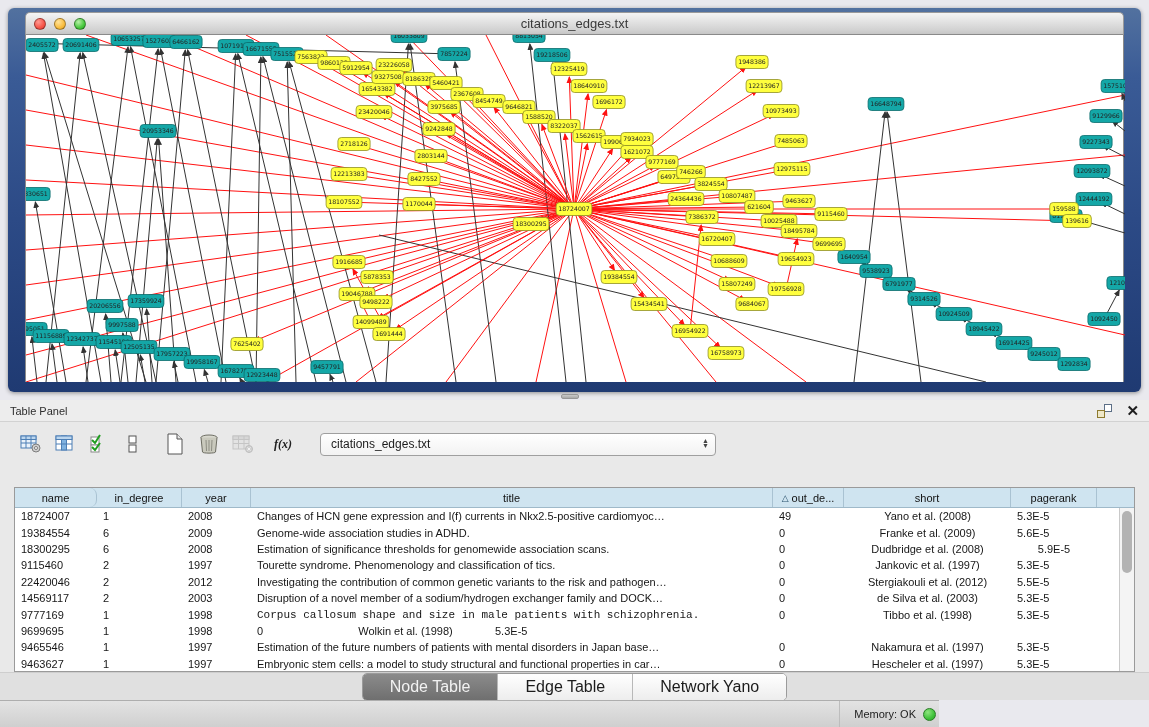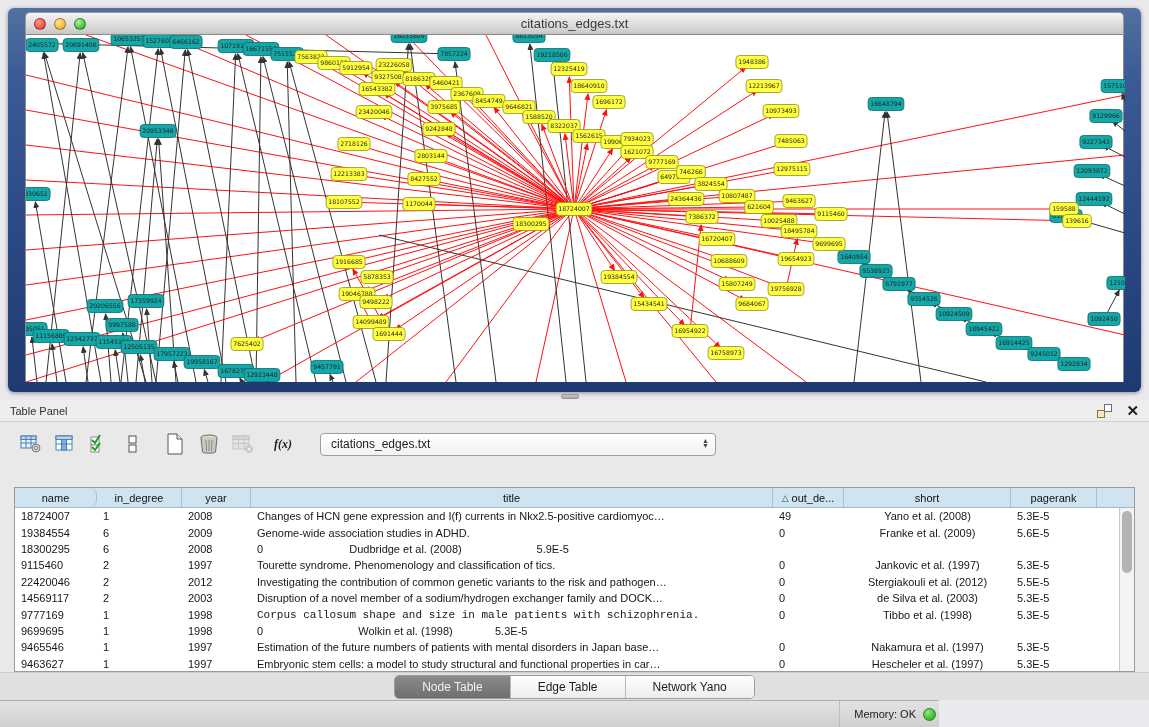--- a/index.html
+++ b/index.html
@@ -58,21 +58,21 @@
   .tbody { position:relative; }
   .tr { display:flex; height:16.4px; align-items:center; }
   .td { font-size:11px; color:#161616; padding:0 6px; overflow:hidden; white-space:nowrap; flex:0 0 auto; }
   .vscroll { position:absolute; right:0; top:20px; width:15px; height:163px; background:#f4f4f4; border-left:1px solid #c9c9c9; }
   .vthumb { position:absolute; left:2px; top:3px; width:10px; height:62px; background:#b3b3b3; border-radius:5px; }
 
   
   .tab-strip { position:absolute; left:0; top:272px; width:1149px; height:28px; background:#e0e0e0;
     display:flex; align-items:center; justify-content:center; border-top:1px solid #cecece; }
   .seg { display:flex; border:1px solid #9b9b9b; border-radius:5px; overflow:hidden; background:#fff; }
-  .seg-btn { font-size:12px; padding:4px 27px; color:#1c1c1c; background:linear-gradient(180deg,#ffffff,#ededed);
+  .seg-btn { font-size:16px; padding:4px 27px; color:#1c1c1c; background:linear-gradient(180deg,#ffffff,#ededed);
     border-right:1px solid #b8b8b8; cursor:pointer; }
   .seg-btn:last-child { border-right:none; }
   .seg-btn.selected { background:linear-gradient(180deg,#8b8b8b,#6f6f6f); color:#f2f2f2; }
 
   
   .status-bar { position:absolute; left:0; top:700px; width:939px; height:27px;
     background:linear-gradient(180deg,#e3e3e3,#cfcfcf); border-top:1px solid #aeaeae;
     display:flex; align-items:center; justify-content:flex-end; padding-right:3px; }
   .memory-cell { display:flex; align-items:center; gap:7px; border-left:1px solid #bdbdbd; padding-left:14px; height:100%; }
   .memory-text { font-size:11px; color:#222; }
@@ -841,23 +841,24 @@
           <div class="td" style="width: 69px; text-align: left;">2009</div>
           <div class="td" style="width: 522px; text-align: left;">Genome-wide association studies in ADHD.</div>
           <div class="td" style="width: 71px; text-align: left;">0</div>
           <div class="td" style="width: 167px; text-align: center;">Franke et al. (2009)</div>
           <div class="td" style="width: 86px; text-align: left;">5.6E-5</div>
         </div>
         <div class="tr">
           <div class="td" style="width: 82px; text-align: left;">18300295</div>
           <div class="td" style="width: 85px; text-align: left;">6</div>
           <div class="td" style="width: 69px; text-align: left;">2008</div>
+          <div class="td" style="width: 522px; text-align: left;">Estimation of significance thresholds for genomewide association scans.</div>
           <div class="td" style="width: 71px; text-align: left;">0</div>
           <div class="td" style="width: 167px; text-align: center;">Dudbridge et al. (2008)</div>
-          <div class="td" style="width: 86px; text-align: right;">5.9E-5</div>
+          <div class="td" style="width: 86px; text-align: center;">5.9E-5</div>
         </div>
         <div class="tr">
           <div class="td" style="width: 82px; text-align: left;">9115460</div>
           <div class="td" style="width: 85px; text-align: left;">2</div>
           <div class="td" style="width: 69px; text-align: left;">1997</div>
           <div class="td" style="width: 522px; text-align: left;">Tourette syndrome. Phenomenology and classification of tics.</div>
           <div class="td" style="width: 71px; text-align: left;">0</div>
           <div class="td" style="width: 167px; text-align: center;">Jankovic et al. (1997)</div>
           <div class="td" style="width: 86px; text-align: left;">5.3E-5</div>
         </div>

